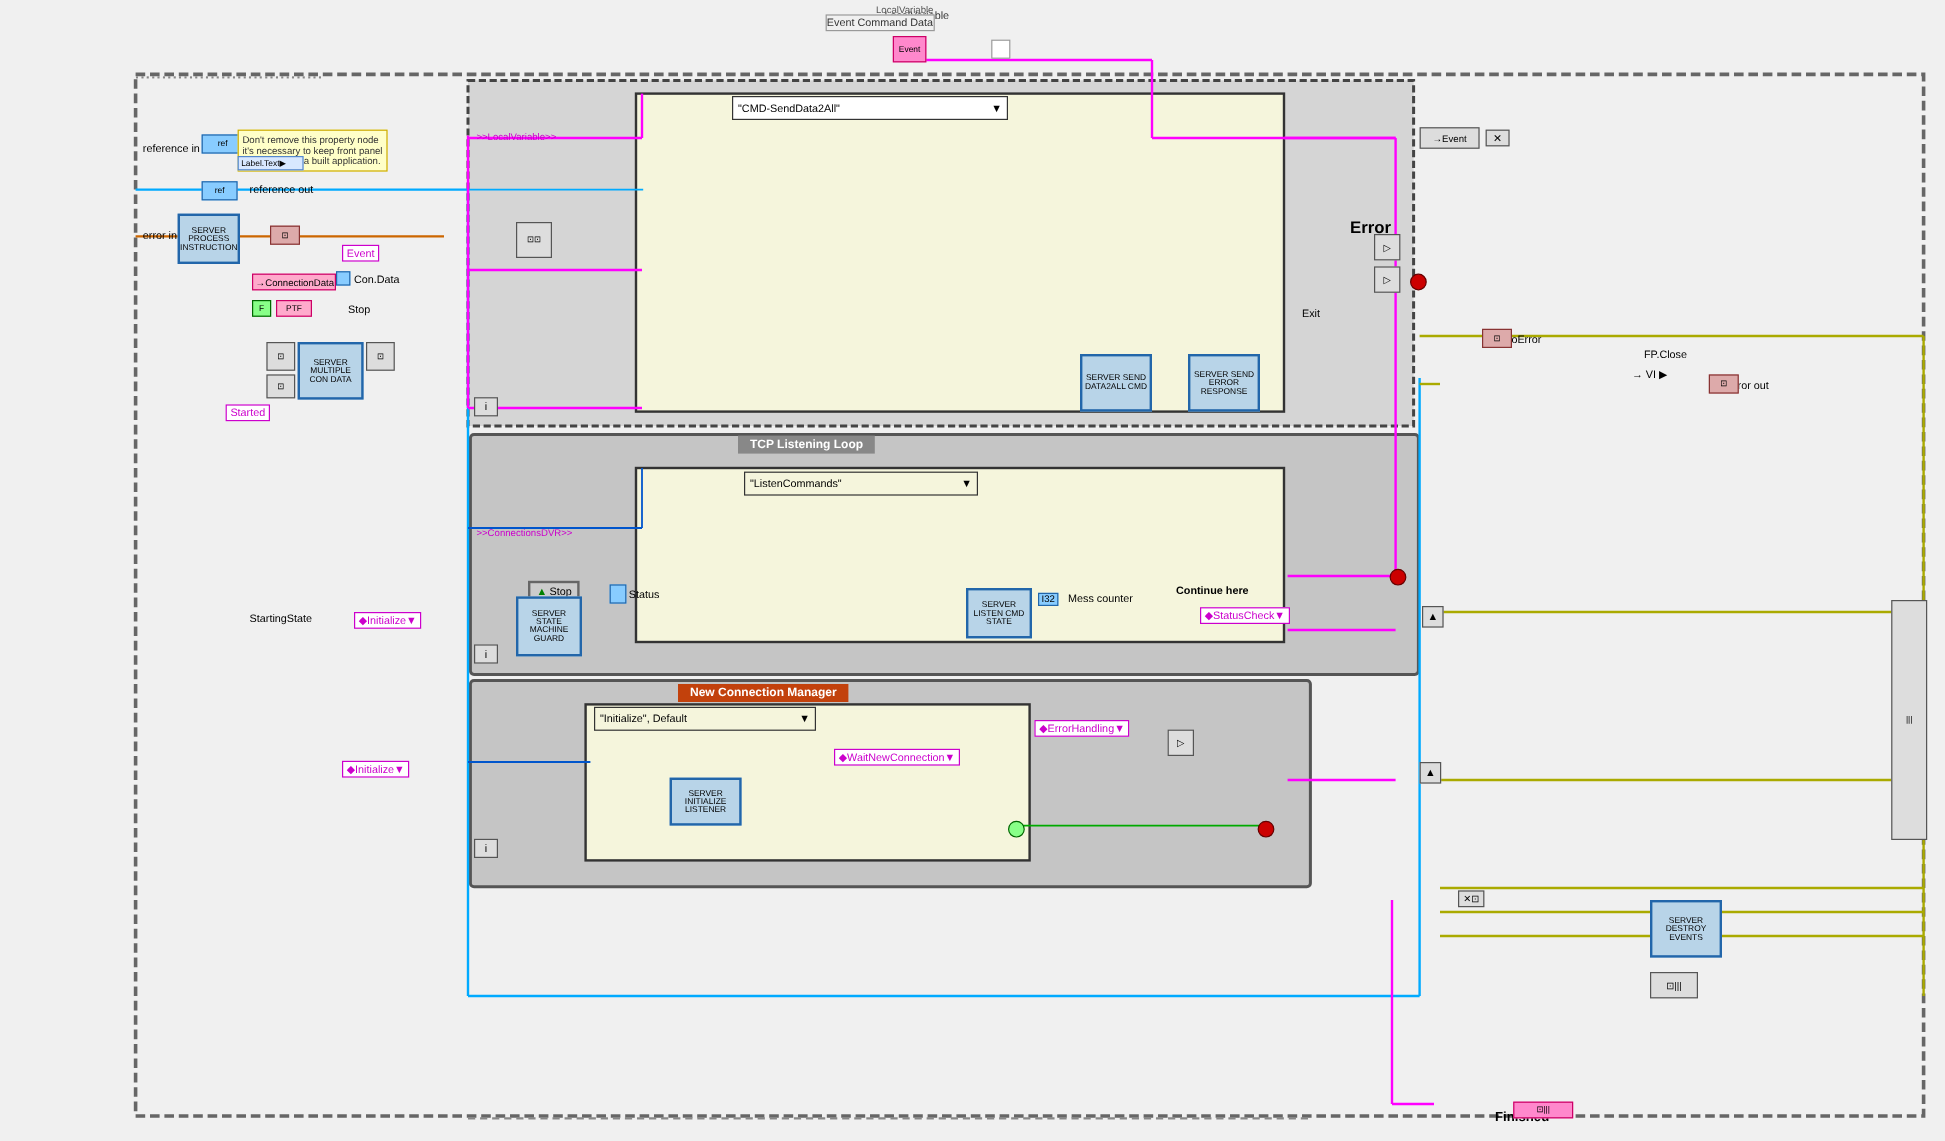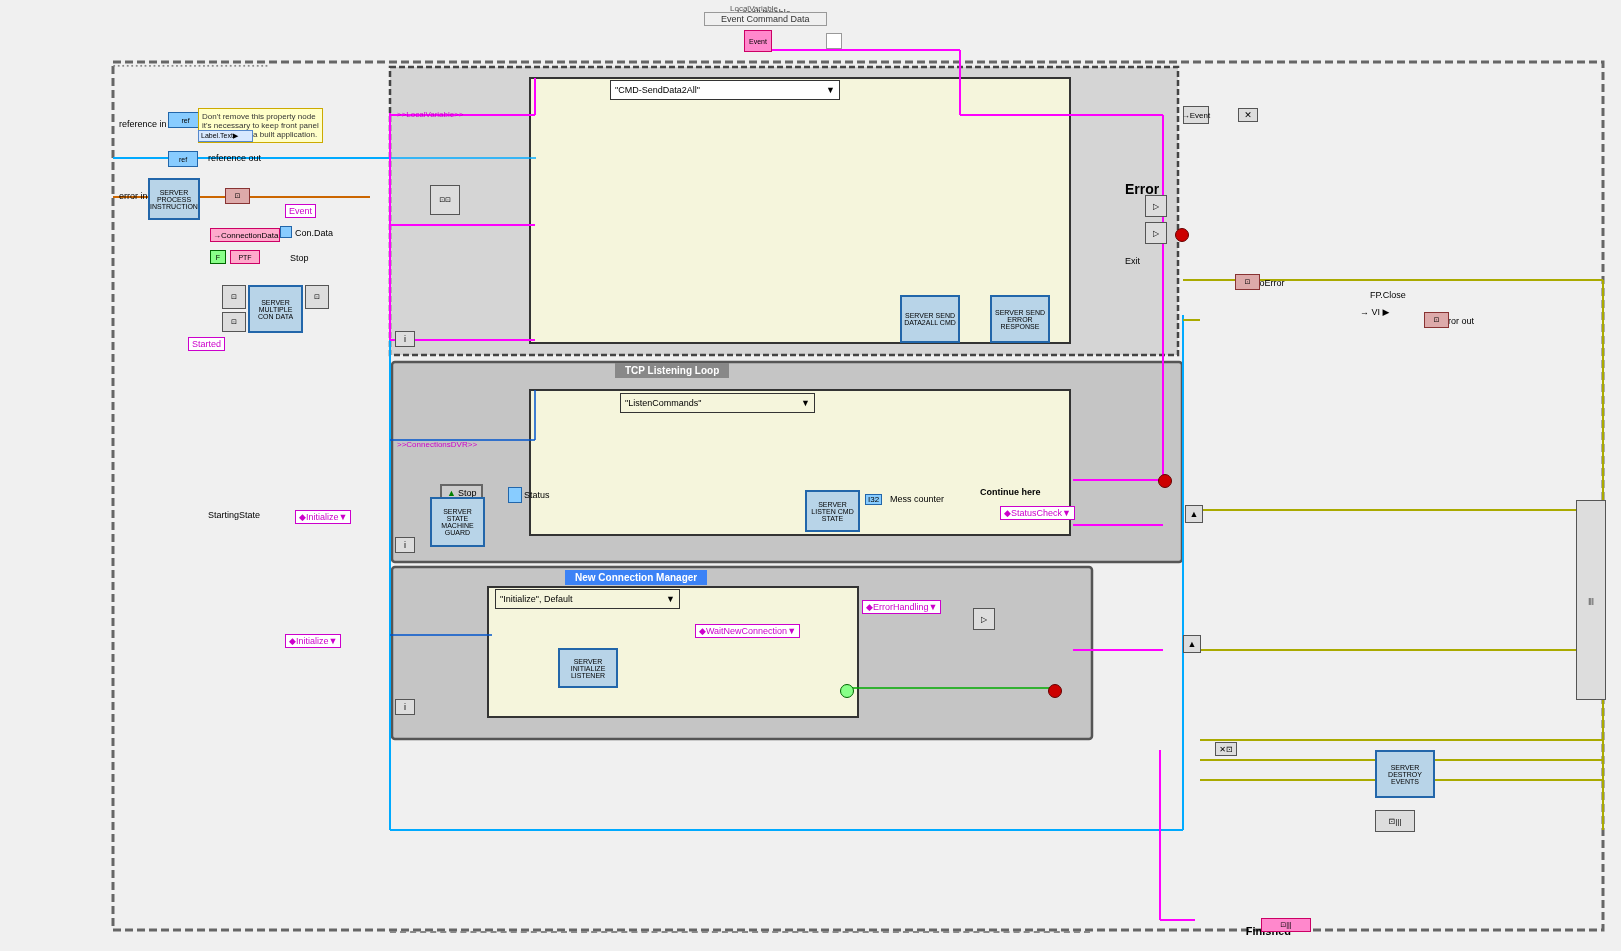--- a/index.html
+++ b/index.html
@@ -152,21 +152,21 @@
 
     <line x1="1160" y1="920" x2="1195" y2="920" stroke="#ff00ff" stroke-width="2"></line>
     <line x1="1160" y1="920" x2="1160" y2="750" stroke="#ff00ff" stroke-width="2"></line>
 
     <line x1="390" y1="113" x2="390" y2="340" stroke="#ff00ff" stroke-width="2"></line>
     <line x1="390" y1="340" x2="535" y2="340" stroke="#ff00ff" stroke-width="2"></line>
   </svg>
 
   <div class="label" style="top:8px; left:737px; font-size:9px; color:#333;">LocalVariable</div>
 
-  <div style="position:absolute; top:12px; left:704px; font-size:9px; color:#333; background:#f0f0f0; border:1px solid #999; padding:1px 16px;">Event Command Data</div>
+  <div style="position:absolute; top:12px; left:688px; font-size:9px; color:#333; background:#f0f0f0; border:1px solid #999; padding:1px 0;">Event Command Data</div>
 
   <div style="position:absolute; top:30px; left:744px; width:28px; height:22px; background:#ff88cc; border:1px solid #cc0066; display:flex;align-items:center;justify-content:center;">
     <span style="font-size:7px;">Event</span>
   </div>
   <div style="position:absolute; top:33px; left:826px; width:16px; height:16px; background:white; border:1px solid #999;"></div>
 
   <div class="label" style="top:4px; left:730px; font-size:8px; color:#555;">LocalVariable</div>
 
   <div class="label" style="top:119px; left:119px; font-size:9px;">reference in</div>
 
@@ -243,33 +243,33 @@
 
   <div class="node-server" style="position:absolute; top:295px; left:990px; width:60px; height:48px; font-size:7px; text-align:center; display:flex;align-items:center;justify-content:center;">
     <span>SERVER
 SEND
 ERROR
 RESPONSE</span>
   </div>
 
   <div style="position:absolute; top:185px; left:430px; width:30px; height:30px; background:#ddd; border:1px solid #555; font-size:7px; display:flex;align-items:center;justify-content:center;">⊡⊡</div>
 
-  <div style="position:absolute; top:106px; left:1183px; width:26px; height:18px; background:#ddd; border:1px solid #555; font-size:8px; display:flex;align-items:center;justify-content:center;">→Event</div>
+  <div style="position:absolute; top:106px; left:1183px; width:50px; height:18px; background:#ddd; border:1px solid #555; font-size:8px; display:flex;align-items:center;justify-content:center;">→Event</div>
 
   <div style="position:absolute; top:108px; left:1238px; width:20px; height:14px; background:#ddd; border:1px solid #555; font-size:9px; display:flex;align-items:center;justify-content:center;">✕</div>
 
   <div class="label" style="top:181px; left:1125px; font-size:14px; font-weight:bold;">Error</div>
 
   <div style="position:absolute; top:195px; left:1145px; width:22px; height:22px; background:#ddd; border:1px solid #555; font-size:8px; display:flex;align-items:center;justify-content:center;">▷</div>
 
   <div style="position:absolute; top:222px; left:1145px; width:22px; height:22px; background:#ddd; border:1px solid #555; font-size:8px; display:flex;align-items:center;justify-content:center;">▷</div>
 
   <div class="indicator-red" style="top:228px; left:1175px;"></div>
 
-  <div class="label" style="top:256px; left:1125px; font-size:9px;">Exit</div>
+  <div class="label" style="top:256px; left:1085px; font-size:9px;">Exit</div>
 
   <div style="position:absolute; top:363px; left:615px; background:#888; color:white; padding:2px 10px; font-size:10px; font-weight:bold;">
     <span>TCP Listening Loop</span>
   </div>
 
   <div class="label" style="top:440px; left:397px; font-size:8px; color:#cc00cc;">
     <span>&gt;&gt;ConnectionsDVR&gt;&gt;</span>
   </div>
 
   <div style="position:absolute; top:393px; left:620px; width:195px; height:20px; background:#f5f5dc; border:1px solid #333; display:flex; align-items:center; padding:0 4px; font-size:9px;">
@@ -312,21 +312,21 @@
   <div class="indicator-red" style="top:474px; left:1158px;"></div>
 
   <div style="position:absolute; top:537px; left:395px; width:20px; height:16px; background:#ddd; border:1px solid #555; font-size:9px; display:flex;align-items:center;justify-content:center;">i</div>
 
   <div style="position:absolute; top:505px; left:1185px; width:18px; height:18px; background:#ddd; border:1px solid #555; font-size:9px; display:flex;align-items:center;justify-content:center;">▲</div>
 
   <div class="label" style="top:510px; left:208px; font-size:9px;">StartingState</div>
 
   <div class="label label-pink" style="top:510px; left:295px; font-size:9px;">◆Initialize▼</div>
 
-  <div style="position:absolute; top:570px; left:565px; background:#3b82f6; color:white; padding:2px 10px; font-size:10px; font-weight:bold;">
+  <div style="position:absolute; top:570px; left:565px; background:#c2410c; color:white; padding:2px 10px; font-size:10px; font-weight:bold;">
     <span>New Connection Manager</span>
   </div>
 
   <div style="position:absolute; top:589px; left:495px; width:185px; height:20px; background:#f5f5dc; border:1px solid #333; display:flex; align-items:center; padding:0 4px; font-size:9px;">
     <span>"Initialize", Default</span>
     <span style="margin-left:auto;">▼</span>
   </div>
 
   <div class="label label-pink" style="top:634px; left:285px; font-size:9px;">◆Initialize▼</div>
 

